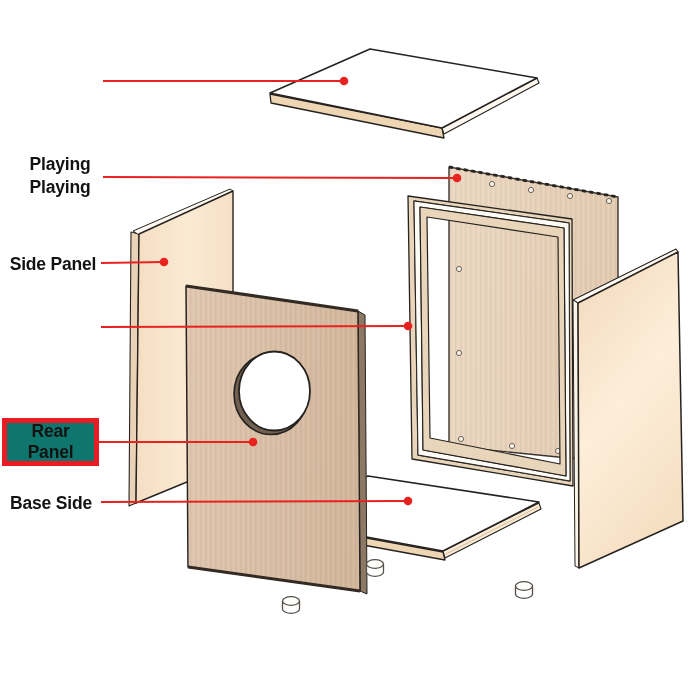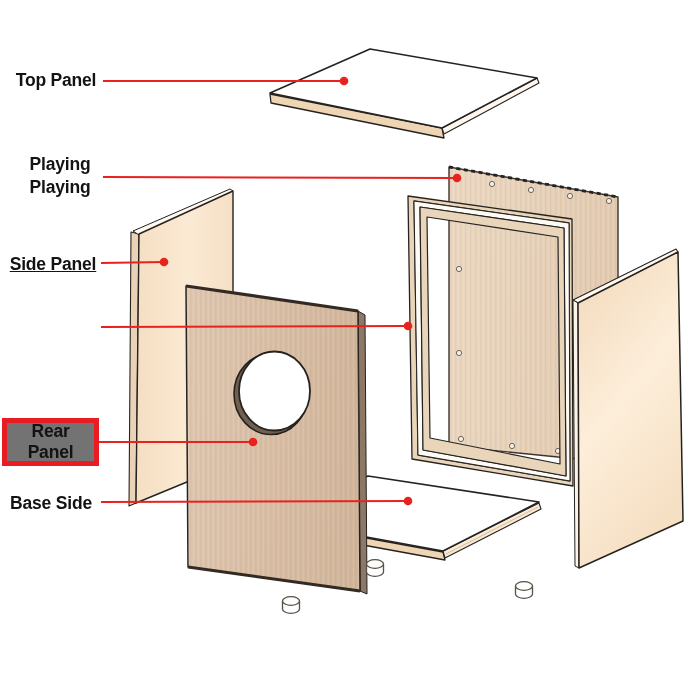--- a/index.html
+++ b/index.html
@@ -4,21 +4,21 @@
 <style>
   html,body{margin:0;padding:0;background:#fff;}
   .stage{position:relative;width:700px;height:700px;background:#ffffff;
          font-family:"Liberation Sans",sans-serif;overflow:hidden;}
   svg{position:absolute;left:0;top:0;}
   .lbl{position:absolute;font-weight:700;font-size:17.5px;line-height:21px;
        color:#131313;text-align:center;letter-spacing:-0.2px;white-space:normal;}
   .lbl.two{line-height:23px;}
   .hl-box{position:absolute;left:2px;top:418px;width:97px;height:48px;
           border:5px solid #ea1c23;box-sizing:border-box;display:flex;
-          align-items:center;justify-content:center;background:#737373;}
+          align-items:center;justify-content:center;background:#0f766e;}
 </style>
 </head>
 <body>
 
 <div class="stage">
 
   <svg width="700" height="700" viewBox="0 0 700 700">
     <defs>
       <linearGradient id="gradSideL" x1="0" y1="0" x2="1" y2="0">
         <stop offset="0" stop-color="#f5dec3"></stop>
@@ -130,25 +130,24 @@
       <circle cx="164" cy="262" r="4.3" stroke="none"></circle>
       <line x1="101" y1="327" x2="408" y2="326"></line>
       <circle cx="408" cy="326" r="4.3" stroke="none"></circle>
       <line x1="99" y1="442" x2="253" y2="442"></line>
       <circle cx="253" cy="442" r="4.3" stroke="none"></circle>
       <line x1="101" y1="502" x2="408" y2="501"></line>
       <circle cx="408" cy="501" r="4.3" stroke="none"></circle>
     </g>
   </svg>
 
-  <div class="lbl" style="left:8px;top:70px;width:96px;">Top Panel</div>
 
   <div class="lbl two" style="left:12px;top:153px;width:96px;">Playing Playing</div>
 
-  <div class="lbl" style="left:5px;top:254px;width:96px;text-decoration:underline;">Side Panel</div>
+  <div class="lbl" style="left:5px;top:254px;width:96px;">Side Panel</div>
 
 
   <div class="hl-box">
     <span class="lbl" style="position:static;">Rear Panel</span>
   </div>
 
   <div class="lbl" style="left:3px;top:493px;width:96px;">Base Side</div>
 
 </div>
 

